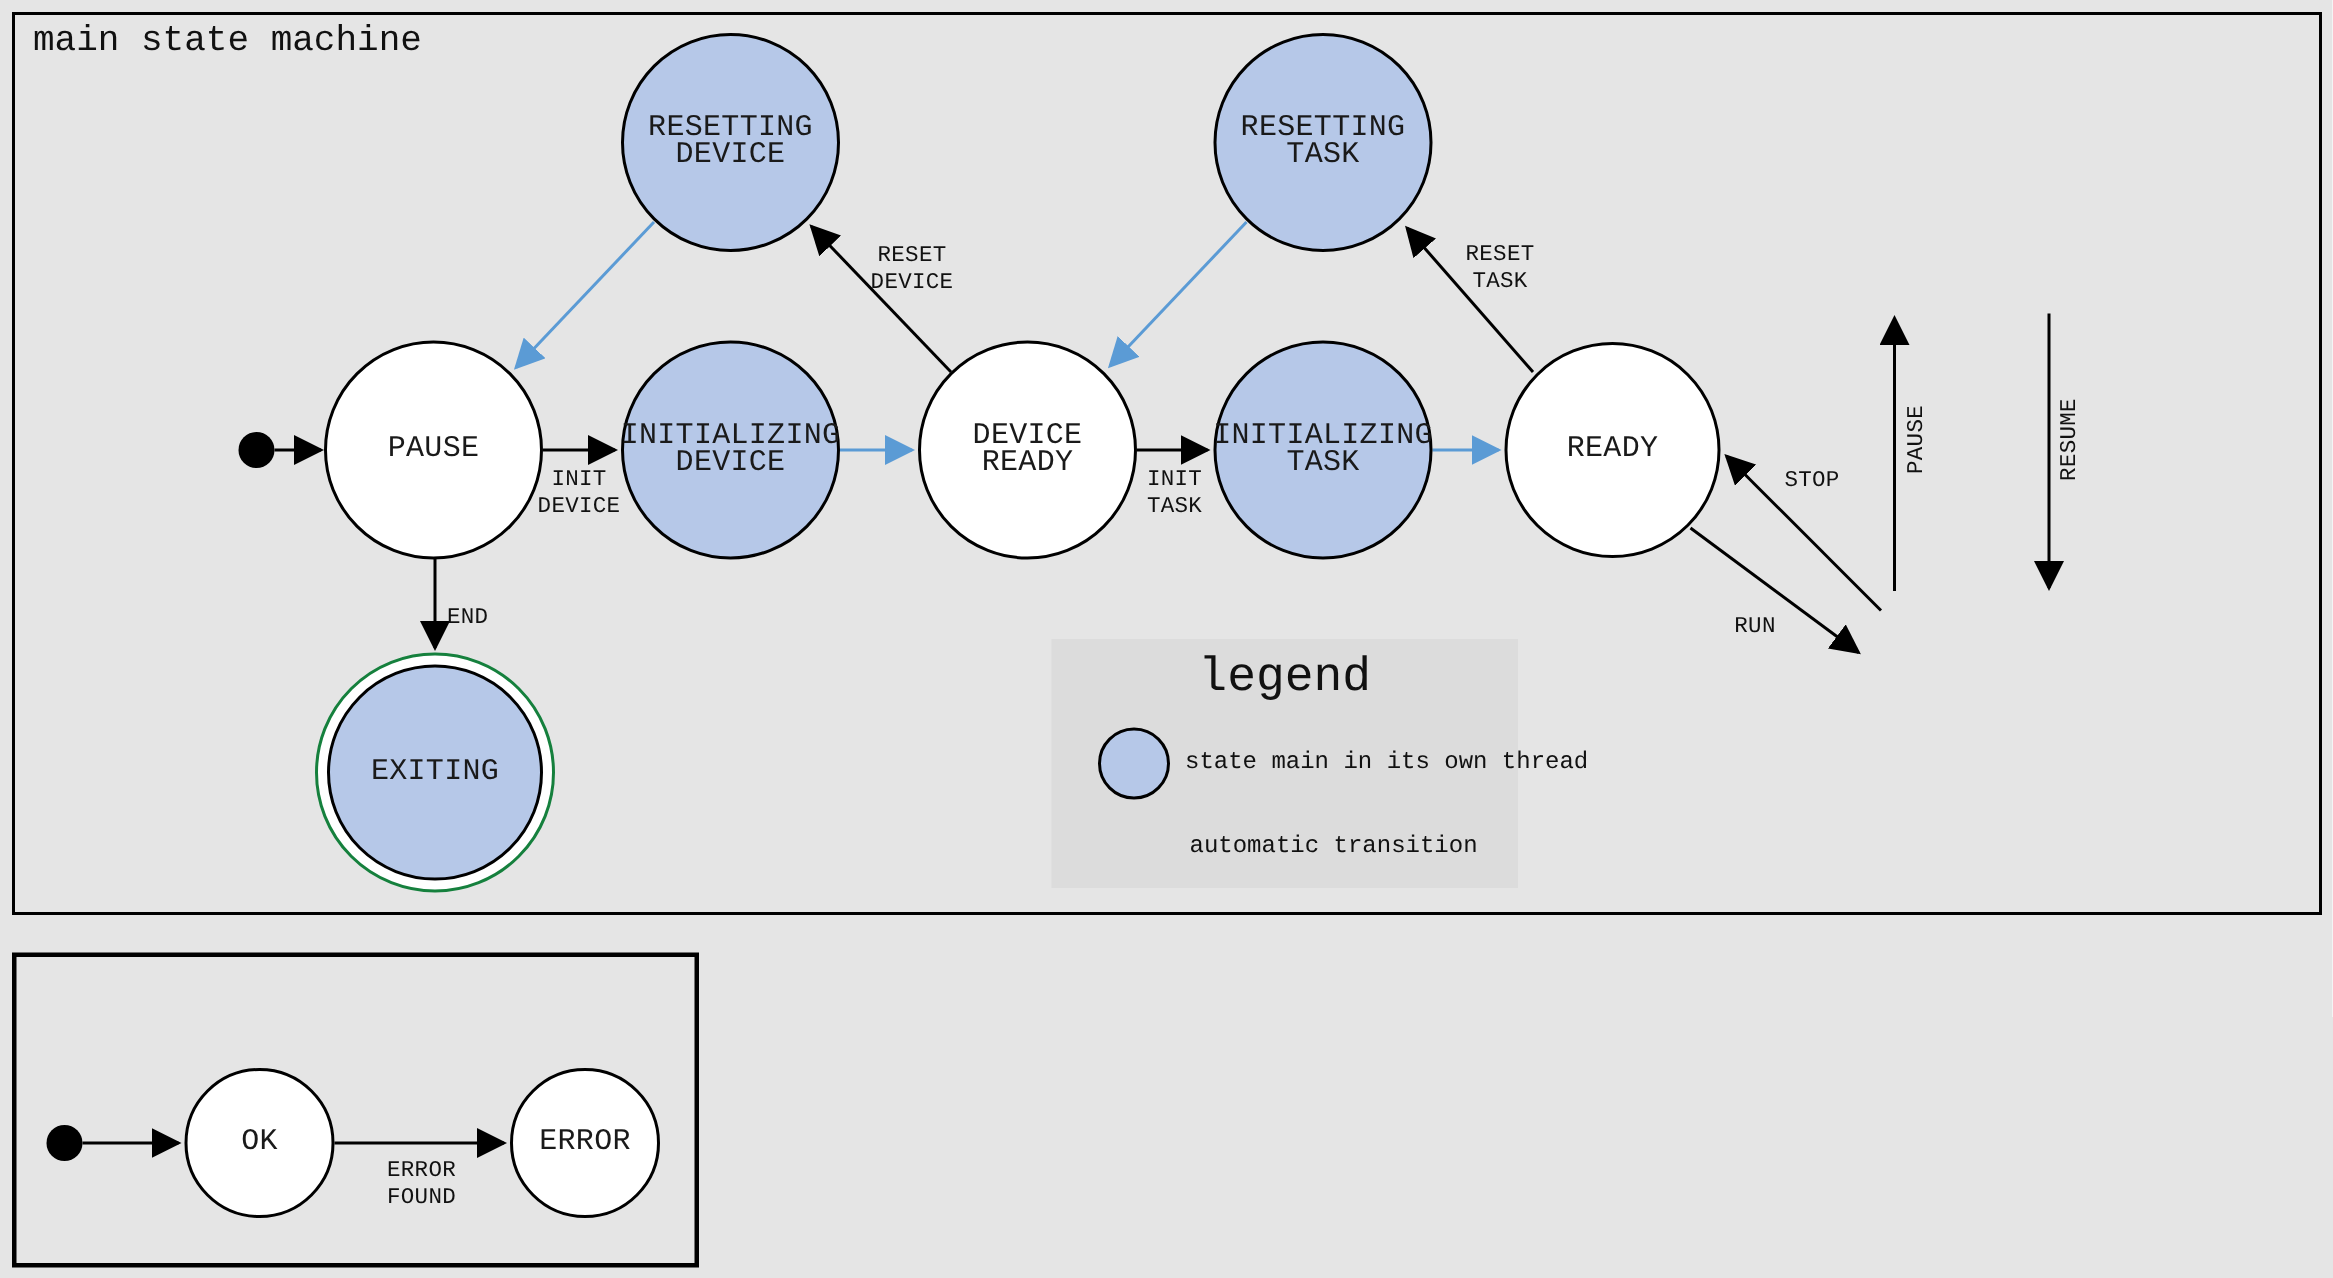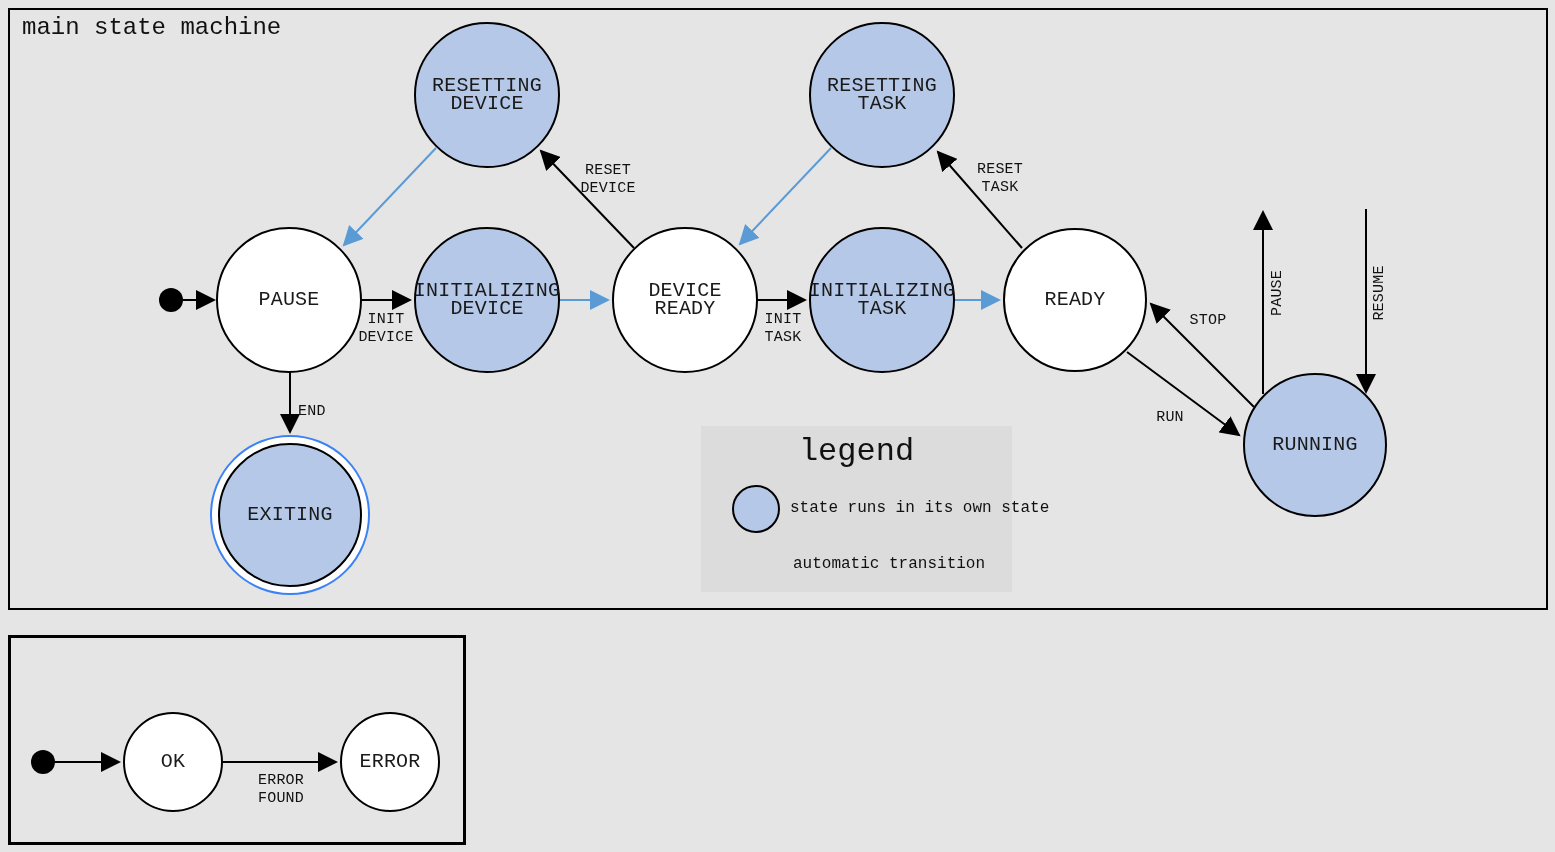--- a/index.html
+++ b/index.html
@@ -5,21 +5,21 @@
   html,body{margin:0;padding:0;background:#ffffff;}
   #page{position:relative;width:1555px;height:852px;background:#e5e5e5;overflow:hidden;
         font-family:Liberation Mono, monospace;color:#1a1a1a;}
   .frame{position:absolute;border:2px solid #000;background:transparent;box-sizing:border-box;}
   .frame-title{position:absolute;font-size:24px;font-weight:400;color:#111;white-space:nowrap;}
   svg.layer{position:absolute;left:0;top:0;width:1555px;height:852px;pointer-events:none;}
   .state{position:absolute;border:2px solid #000;border-radius:50%;box-sizing:border-box;
          display:flex;align-items:center;justify-content:center;text-align:center;
          font-size:20px;line-height:18px;white-space:pre-line;background:#fff;letter-spacing:0.2px;}
   .state.thread{background:var(--blue-fill);}
-  .final-ring{position:absolute;border:2px solid #3b82f6;border-radius:50%;box-sizing:border-box;
+  .final-ring{position:absolute;border:2px solid #15803d;border-radius:50%;box-sizing:border-box;
               background:#fff;display:flex;align-items:center;justify-content:center;}
   .final-ring .state{position:absolute;left:50%;top:50%;transform:translate(-50%,-50%);}
   .initial-dot{position:absolute;width:24px;height:24px;border-radius:50%;background:#000;}
   .tlabel{position:absolute;font-size:15px;line-height:18px;text-align:center;white-space:pre-line;
           letter-spacing:0.2px;color:#111;}
   .tlabel.rot{transform:rotate(-90deg);transform-origin:center;white-space:nowrap;}
   #legend-box{position:absolute;left:701px;top:426px;width:311px;height:166px;background:#dcdcdc;}
   #legend-title{position:absolute;left:0;top:7px;width:100%;text-align:center;font-size:32px;color:#111;}
   #legend-circle{position:absolute;left:31px;top:59px;width:48px;height:48px;border:2px solid #000;
                  border-radius:50%;box-sizing:border-box;background:var(--blue-fill);}
@@ -82,21 +82,20 @@
 
   <div class="state thread" style="left:809px;top:22px;width:146px;height:146px;">RESETTING
 TASK</div>
 
   <div class="state thread" style="left:809px;top:227px;width:146px;height:146px;">INITIALIZING
 TASK</div>
 
   <div class="state" style="left:1003px;top:228px;width:144px;height:144px;">READY</div>
 
 
-  <div class="state thread" style="left:1243px;top:373px;width:144px;height:144px;">RUNNING</div>
 
   <div class="final-ring" style="left:210px;top:435px;width:160px;height:160px;">
     <div class="state thread" style="width:144px;height:144px;">EXITING</div>
   </div>
 
   <div class="tlabel" style="left:336px;top:311px;width:100px;">INIT
 DEVICE</div>
   <div class="tlabel" style="left:558px;top:162px;width:100px;">RESET
 DEVICE</div>
   <div class="tlabel" style="left:733px;top:311px;width:100px;">INIT
@@ -105,21 +104,21 @@
 TASK</div>
   <div class="tlabel" style="left:1168px;top:312px;width:80px;">STOP</div>
   <div class="tlabel" style="left:1130px;top:409px;width:80px;">RUN</div>
   <div class="tlabel rot" style="left:1228px;top:284px;width:100px;height:18px;">PAUSE</div>
   <div class="tlabel rot" style="left:1330px;top:284px;width:100px;height:18px;">RESUME</div>
   <div class="tlabel" style="left:298px;top:403px;text-align:right;">END</div>
 
   <div id="legend-box">
     <div id="legend-title">legend</div>
     <div id="legend-circle"></div>
-    <div class="legend-item-text" style="left:89px;top:73px;">state runs in its own state</div>
+    <div class="legend-item-text" style="left:89px;top:73px;">state main in its own thread</div>
     <div class="legend-item-text" style="left:92px;top:129px;">automatic transition</div>
   </div>
 
   <div class="initial-dot" style="left:31px;top:750px;"></div>
 
   <div class="state" style="left:123px;top:712px;width:100px;height:100px;">OK</div>
 
   <div class="state" style="left:340px;top:712px;width:100px;height:100px;">ERROR</div>
 
   <div class="tlabel" style="left:231px;top:772px;width:100px;">ERROR

